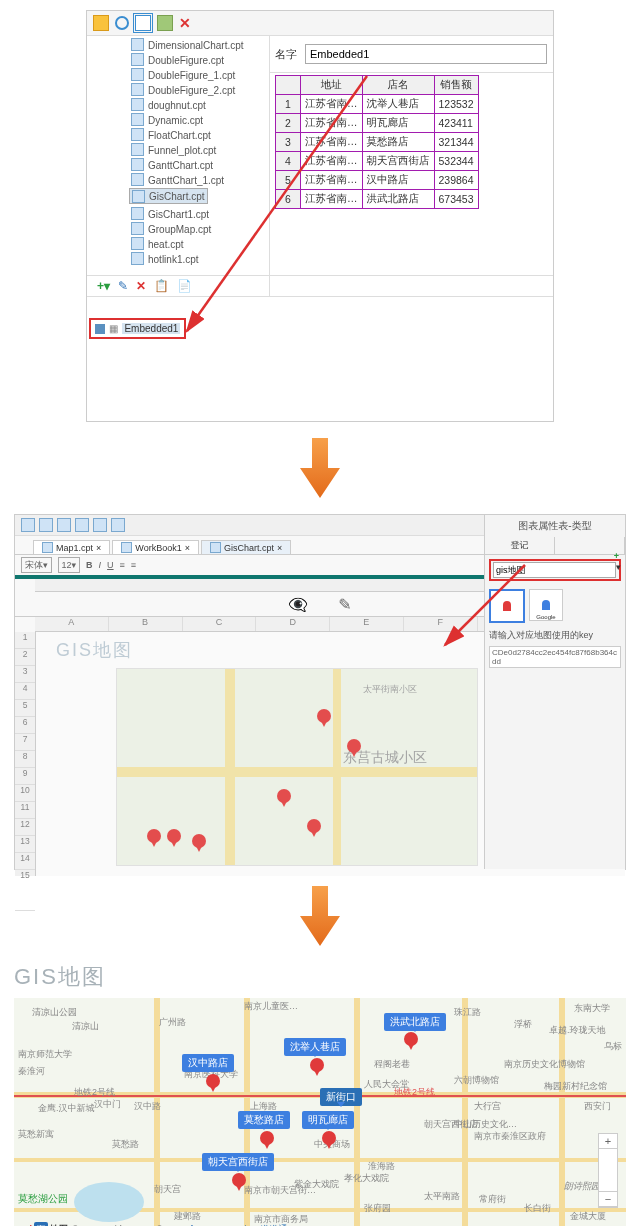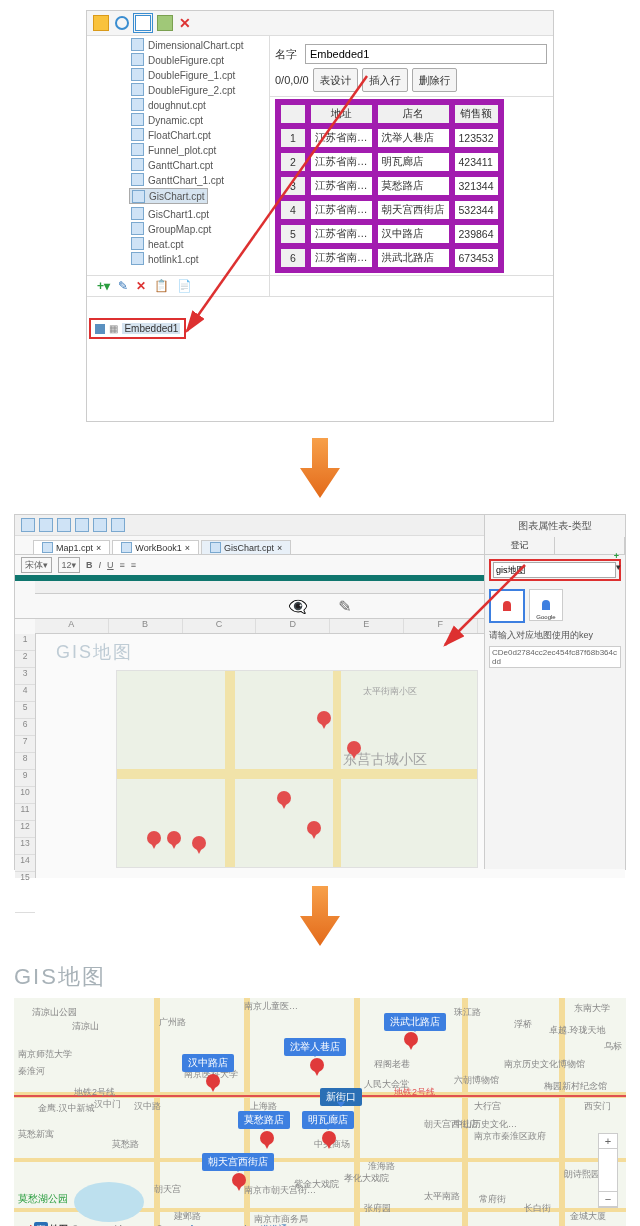--- a/index.html
+++ b/index.html
@@ -17,41 +17,41 @@
 .flist .fi { display:inline-block; width:11px;height:11px;background:#cfe3f6;border:1px solid #7aa8cf;margin-right:4px;vertical-align:-2px; }
 .flist .item.sel { background:#d6e4f0; }
 .rightcol { margin-left:182px; height:386px; }
 .rtop { border-bottom:1px solid #ddd; padding:4px 6px; line-height:20px; }
 .rtitle { font-size:12px; color:#444; }
 .namerow { display:flex; align-items:center; gap:8px; margin:4px 0; }
 .namerow input { flex:1; border:1px solid #aaa; height:18px; font-size:11px; padding:0 4px; }
 .brow { display:flex; align-items:center; gap:4px; }
 .btn { border:1px solid #aaa; background:#f4f4f4; padding:1px 6px; font-size:10.5px; border-radius:2px; }
 .tbl { border-collapse:collapse; margin:2px 6px; font-size:10.5px; }
-.tbl th,.tbl td { border:6px solid #a21caf; padding:1px 4px; height:16px; }
+.tbl th,.tbl td { border:1px solid #a21caf; padding:1px 4px; height:16px; }
 .tbl th { background:#f0f0f0; font-weight:normal; }
 .tbl td.num { background:#f0f0f0; text-align:center; width:16px; }
 .bottombar { position:absolute; bottom:124px; left:0; right:0; border-top:1px solid #ddd; }
 .btoolbar { height:20px; display:flex; align-items:center; gap:8px; padding:0 10px; font-size:12px; border-bottom:1px solid #ddd; }
 .plus{color:#2a9d3f;font-weight:bold;} .pen{color:#2a6fb5;} .x2{color:#d33;font-weight:bold;}
 .tabbar { height:22px; display:flex; border-bottom:1px solid #ddd; }
 .tab { border:1px solid #ddd; border-bottom:none; padding:2px 8px; font-size:10.5px; display:flex; align-items:center; gap:4px; background:#fff; }
 .cyl{display:inline-block;width:11px;height:11px;background:#f0d060;border:1px solid #c0a030;border-radius:2px;}
 .emb { position:absolute; bottom:82px; left:2px; border:2px solid #dd3030; padding:3px 4px; font-size:10px; display:flex;align-items:center;gap:4px; }
 .emb .b{display:inline-block;width:10px;height:10px;background:#5a90c0;}
 .arrow-svg { position:absolute; pointer-events:none; }
 .big-arrow { width:40px; height:60px; margin:16px auto; display:block; }
 
 .panel2 { margin:0 14px; border:1px solid #ccc; position:relative; height:354px; background:#f8f8f8; }
 .p2top { height:20px; background:#f0f0f0; border-bottom:1px solid #ddd; display:flex; gap:4px; align-items:center; padding:0 6px; }
 .micon{width:12px;height:12px;background:#cfe3f6;border:1px solid #7aa8cf;}
 .p2tabs { height:18px; display:flex; align-items:end; gap:2px; padding:0 18px; border-bottom:1px solid #ccc; font-size:9px; }
 .p2tab{border:1px solid #ccc;border-bottom:none;padding:1px 8px;background:#fff;display:flex;gap:3px;align-items:center;}
 .p2tab .ti{width:9px;height:9px;background:#cfe3f6;border:1px solid #7aa8cf;}
-.p2fmt { height:20px; border-bottom:6px solid #0f766e; display:flex;align-items:center;gap:6px;padding:0 6px;font-size:9px;color:#666;}
+.p2fmt { height:20px; border-bottom:4px solid #0f766e; display:flex;align-items:center;gap:6px;padding:0 6px;font-size:9px;color:#666;}
 .sel{border:1px solid #aaa;padding:0 3px;height:14px;display:inline-flex;align-items:center;}
 .ruler{height:12px;background:#f0f0f0;border-bottom:1px solid #ccc;margin-left:20px;}
 .eyerow{height:24px;display:flex;align-items:center;justify-content:center;gap:30px;border-bottom:1px solid #ccc;font-size:16px;color:#666;}
 .colhdr{height:14px;background:#f0f0f0;margin-left:20px;border-bottom:1px solid #ccc;display:flex;}
 .colhdr span{flex:1;text-align:center;font-size:9px;color:#888;border-right:1px solid #ddd;}
 .p2body{display:flex;height:244px;}
 .rowhdr{width:20px;background:#f0f0f0;border-right:1px solid #ccc;}
 .rowhdr div{height:16px;text-align:center;font-size:8.5px;color:#888;border-bottom:1px solid #ddd;}
 .maparea{flex:1;position:relative;background:#fafafa;}
 .gistitle{position:absolute;top:6px;left:20px;font-size:18px;color:#bfccd5;letter-spacing:2px;}
@@ -103,26 +103,20 @@
     <span class="xicon">✕</span>
   </div>
   <div class="leftcol">
     <div class="flist" id="flist"><div class="item"><span class="fi"></span>DimensionalChart.cpt</div><div class="item"><span class="fi"></span>DoubleFigure.cpt</div><div class="item"><span class="fi"></span>DoubleFigure_1.cpt</div><div class="item"><span class="fi"></span>DoubleFigure_2.cpt</div><div class="item"><span class="fi"></span>doughnut.cpt</div><div class="item"><span class="fi"></span>Dynamic.cpt</div><div class="item"><span class="fi"></span>FloatChart.cpt</div><div class="item"><span class="fi"></span>Funnel_plot.cpt</div><div class="item"><span class="fi"></span>GanttChart.cpt</div><div class="item"><span class="fi"></span>GanttChart_1.cpt</div><div class="item sel"><span class="fi"></span>GisChart.cpt</div><div class="item"><span class="fi"></span>GisChart1.cpt</div><div class="item"><span class="fi"></span>GroupMap.cpt</div><div class="item"><span class="fi"></span>heat.cpt</div><div class="item"><span class="fi"></span>hotlink1.cpt</div></div>
   </div>
   <div class="rightcol">
     <div class="rtop">
       <div class="namerow">
         <span>名字</span>
         <input value="Embedded1" style="">
-      </div>
-      <div class="brow">
-        <span>0/0,0/0</span>
-        <span class="btn">表设计</span>
-        <span class="btn">插入行</span>
-        <span class="btn">删除行</span>
       </div>
     </div>
     <table class="tbl">
       <tbody>
           <tr>
             <th></th>
             <th>地址</th>
             <th>店名</th>
             <th>销售额</th>
           </tr>
@@ -374,21 +368,21 @@
     <div class="lab" style="top:185px;left:140px;">朝天宫</div>
     <div class="lab" style="top:186px;left:230px;">南京市朝天宫街…</div>
     <div class="lab" style="top:180px;left:280px;">紫金大戏院</div>
     <div class="lab" style="top:212px;left:160px;">建邺路</div>
     <div class="lab" style="top:215px;left:240px;">南京市商务局</div>
     <div class="lab" style="top:204px;left:350px;">张府园</div>
     <div class="lab" style="top:192px;left:410px;">太平南路</div>
     <div class="lab" style="top:195px;left:465px;">常府街</div>
     <div class="lab" style="top:204px;left:510px;">长白街</div>
     <div class="lab" style="top:212px;left:556px;">金城大厦</div>
-    <div class="lab" style="top:170px;left:550px;">朗诗熙园</div>
+    <div class="lab" style="top:182px;left:550px;font-style:italic;">朗诗熙园</div>
     <div class="lab" style="top:60px;left:360px;">程阁老巷</div>
 
     <div class="poi" style="top:15px;left:370px;">洪武北路店</div>
     <div class="bpin" style="top:34px;left:390px;"></div>
     <div class="poi" style="top:40px;left:270px;">沈举人巷店</div>
     <div class="bpin" style="top:60px;left:296px;"></div>
     <div class="poi" style="top:56px;left:168px;">汉中路店</div>
     <div class="bpin" style="top:76px;left:192px;"></div>
     <div class="poi" style="top:90px;left:306px;background:#2a6fb5;">新街口</div>
     <div class="poi" style="top:113px;left:224px;">莫愁路店</div>

